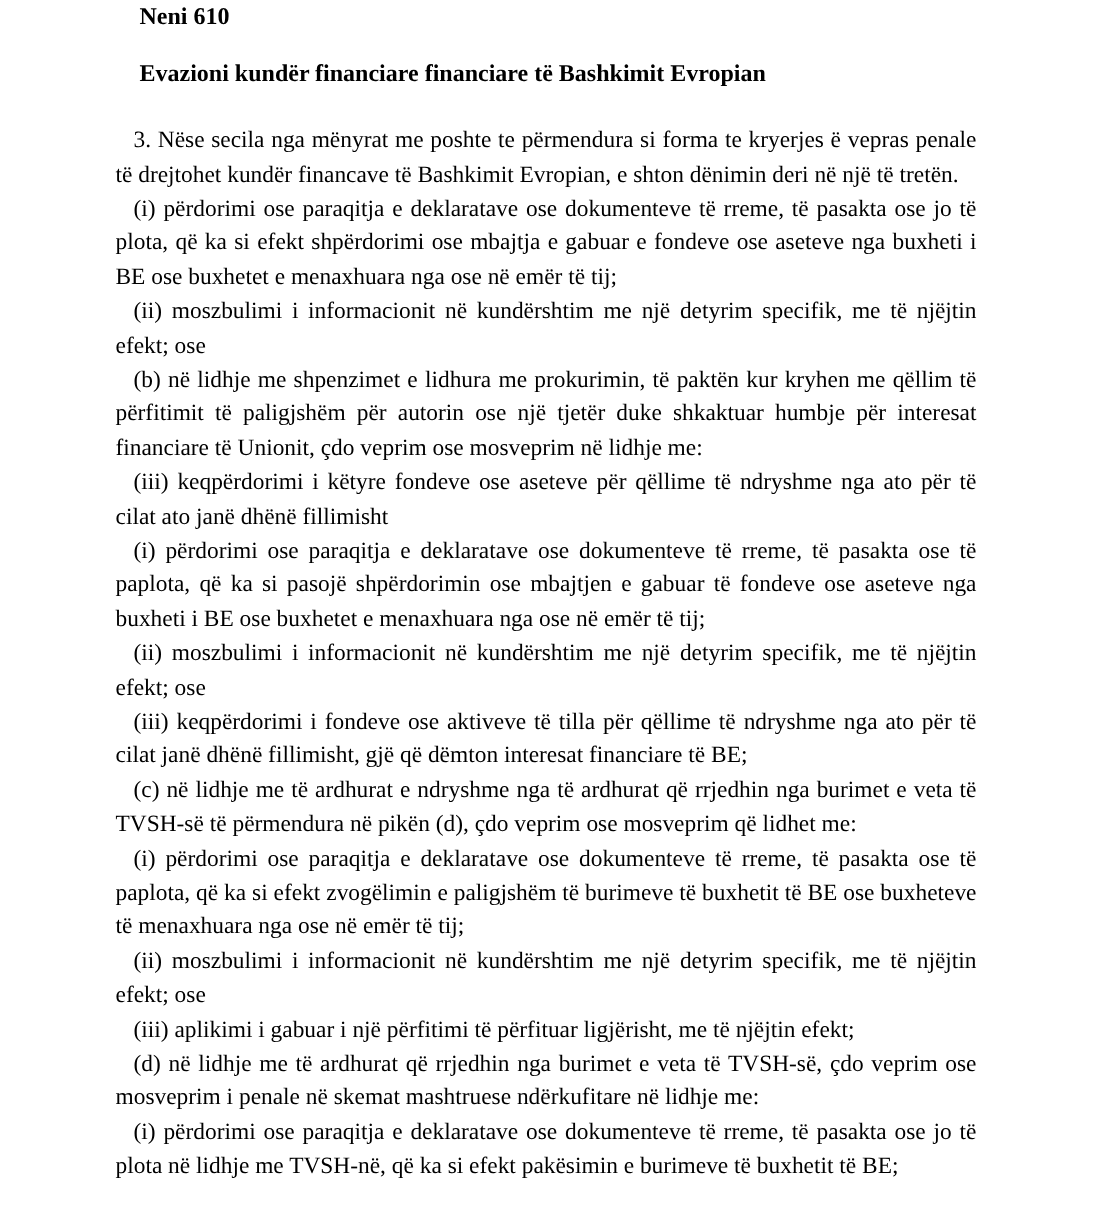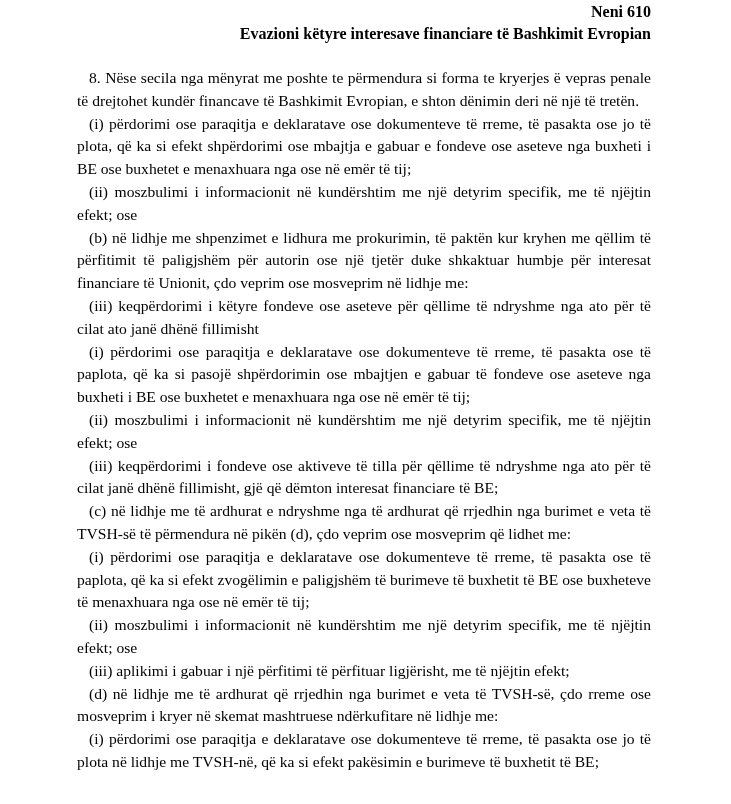--- a/index.html
+++ b/index.html
@@ -3,44 +3,44 @@
 <meta charset="utf-8">
 <style>
   html, body { margin: 0; padding: 0; background: #ffffff; }
   body {
     width: 731px; height: 804px; overflow: hidden; position: relative;
     font-family: "Liberation Serif", "DejaVu Serif", serif;
     color: #000000;
   }
   .page { position: absolute; left: 77px; top: 0; width: 574px; }
   .title {
-    text-align: right; font-weight: bold; font-size: 16px;
-    line-height: 22px; margin: 0;
+    text-align: left; font-weight: bold; font-size: 16px;
+    line-height: 22px; margin: 16px;
   }
   .title.t1 { margin-top: 1px; }
   .body { margin-top: 22px; font-size: 15.6px; line-height: 22.8px; }
   .p { margin: 0; text-align: justify; text-indent: 12px; }
 </style>
 </head>
 <body>
 
 <div class="page">
   <p class="title t1">Neni 610</p>
-  <p class="title">Evazioni këtyre interesave financiare të Bashkimit Evropian</p>
+  <p class="title">Evazioni kundër financiare financiare të Bashkimit Evropian</p>
 
   <div class="body">
-    <p class="p">8. Nëse secila nga mënyrat me poshte te përmendura si forma te kryerjes ë vepras penale të drejtohet kundër financave të Bashkimit Evropian, e shton dënimin deri në një të tretën.</p>
+    <p class="p">3. Nëse secila nga mënyrat me poshte te përmendura si forma te kryerjes ë vepras penale të drejtohet kundër financave të Bashkimit Evropian, e shton dënimin deri në një të tretën.</p>
     <p class="p">(i) përdorimi ose paraqitja e deklaratave ose dokumenteve të rreme, të pasakta ose jo të plota, që ka si efekt shpërdorimi ose mbajtja e gabuar e fondeve ose aseteve nga buxheti i BE ose buxhetet e menaxhuara nga ose në emër të tij;</p>
     <p class="p">(ii) moszbulimi i informacionit në kundërshtim me një detyrim specifik, me të njëjtin efekt; ose</p>
     <p class="p">(b) në lidhje me shpenzimet e lidhura me prokurimin, të paktën kur kryhen me qëllim të përfitimit të paligjshëm për autorin ose një tjetër duke shkaktuar humbje për interesat financiare të Unionit, çdo veprim ose mosveprim në lidhje me:</p>
     <p class="p">(iii) keqpërdorimi i këtyre fondeve ose aseteve për qëllime të ndryshme nga ato për të cilat ato janë dhënë fillimisht</p>
     <p class="p">(i) përdorimi ose paraqitja e deklaratave ose dokumenteve të rreme, të pasakta ose të paplota, që ka si pasojë shpërdorimin ose mbajtjen e gabuar të fondeve ose aseteve nga buxheti i BE ose buxhetet e menaxhuara nga ose në emër të tij;</p>
     <p class="p">(ii) moszbulimi i informacionit në kundërshtim me një detyrim specifik, me të njëjtin efekt; ose</p>
     <p class="p">(iii) keqpërdorimi i fondeve ose aktiveve të tilla për qëllime të ndryshme nga ato për të cilat janë dhënë fillimisht, gjë që dëmton interesat financiare të BE;</p>
     <p class="p">(c) në lidhje me të ardhurat e ndryshme nga të ardhurat që rrjedhin nga burimet e veta të TVSH-së të përmendura në pikën (d), çdo veprim ose mosveprim që lidhet me:</p>
     <p class="p">(i) përdorimi ose paraqitja e deklaratave ose dokumenteve të rreme, të pasakta ose të paplota, që ka si efekt zvogëlimin e paligjshëm të burimeve të buxhetit të BE ose buxheteve të menaxhuara nga ose në emër të tij;</p>
     <p class="p">(ii) moszbulimi i informacionit në kundërshtim me një detyrim specifik, me të njëjtin efekt; ose</p>
     <p class="p">(iii) aplikimi i gabuar i një përfitimi të përfituar ligjërisht, me të njëjtin efekt;</p>
-    <p class="p">(d) në lidhje me të ardhurat që rrjedhin nga burimet e veta të TVSH-së, çdo rreme ose mosveprim i kryer në skemat mashtruese ndërkufitare në lidhje me:</p>
+    <p class="p">(d) në lidhje me të ardhurat që rrjedhin nga burimet e veta të TVSH-së, çdo veprim ose mosveprim i penale në skemat mashtruese ndërkufitare në lidhje me:</p>
     <p class="p">(i) përdorimi ose paraqitja e deklaratave ose dokumenteve të rreme, të pasakta ose jo të plota në lidhje me TVSH-në, që ka si efekt pakësimin e burimeve të buxhetit të BE;</p>
 
   </div>
 </div>
 
 </body></html>

